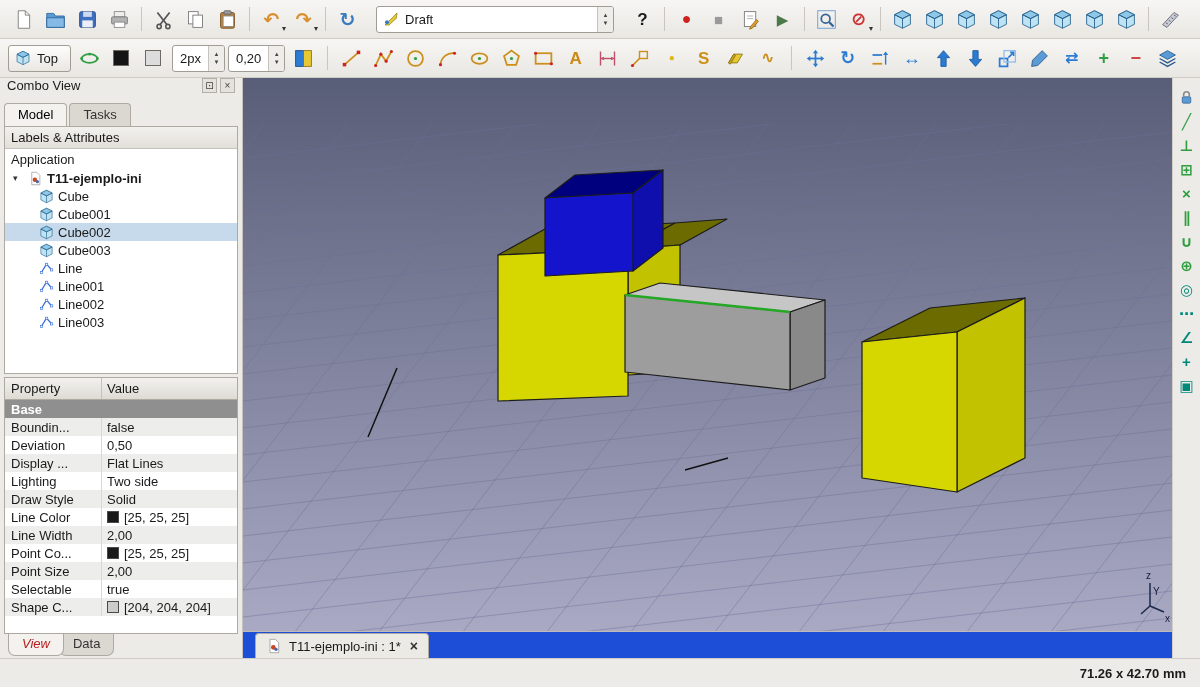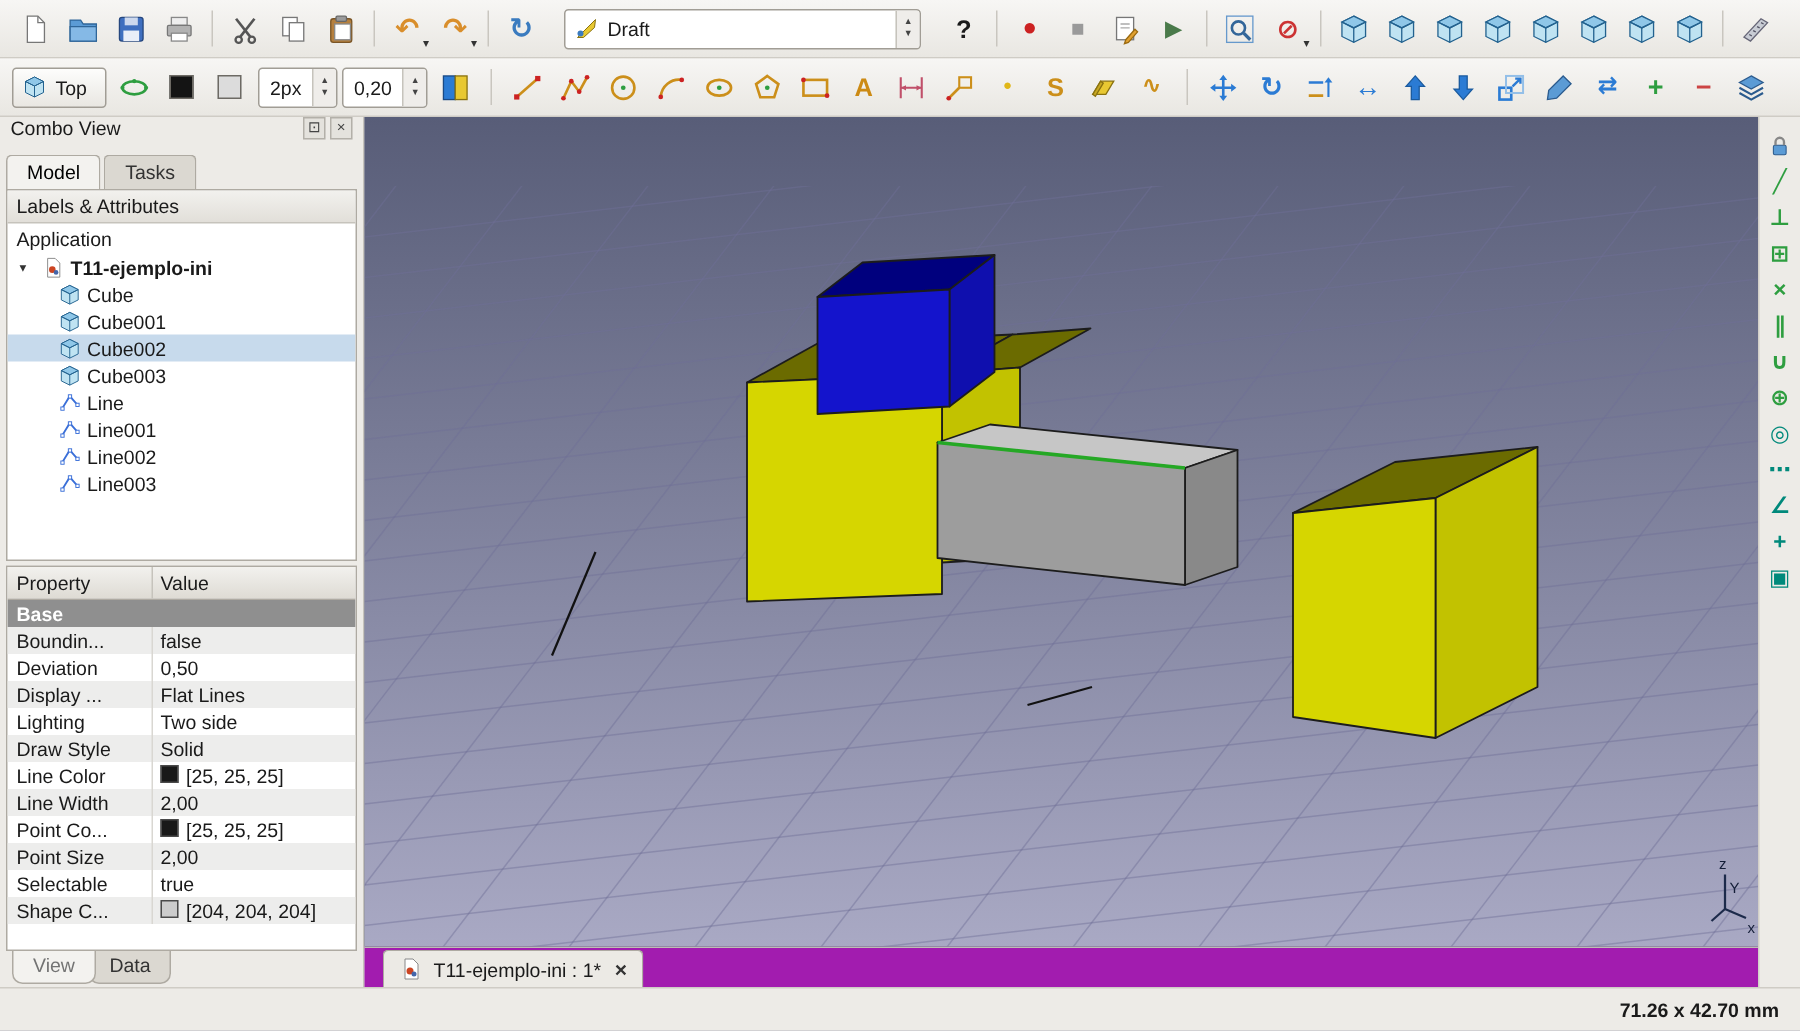--- a/index.html
+++ b/index.html
@@ -58,31 +58,31 @@
     overflow:hidden; font-size:13px; display:flex; flex-direction:column; }
   .prop-hdr { display:flex; height:22px; flex:0 0 22px; background:linear-gradient(#f2f1ee,#dedbd4);
     border-bottom:1px solid #aeaaa2; align-items:center; }
   .ph-l { width:97px; padding-left:6px; border-right:1px solid #c6c3bc; align-self:stretch; display:flex; align-items:center; }
   .ph-v { padding-left:5px; }
   .prop-row { display:flex; height:18px; flex:0 0 18px; align-items:center; }
   #prop-rows .prop-row:nth-child(even) { background:#ededec; }
   .prop-row.phead { background:#8f8f8f !important; color:#fff; font-weight:700; padding-left:6px; }
   .pl { width:97px; padding-left:6px; border-right:1px solid #d9d7d2; align-self:stretch;
     display:flex; align-items:center; overflow:hidden; white-space:nowrap; }
-  .pv { flex:1; padding-left:5px; display:flex; align-items:flex-start; gap:5px; overflow:hidden; white-space:nowrap; }
+  .pv { flex:1; padding-left:5px; display:flex; align-items:center; gap:5px; overflow:hidden; white-space:nowrap; }
   .sw { width:12px; height:12px; border:1px solid #4a4a4a; flex:0 0 auto; }
   .bottom-tabs { height:24px; display:flex; align-items:flex-start; padding-left:8px; gap:0; }
   .btab { padding:2px 13px 4px; font-size:13px; background:#dbd8d1; border:1px solid #aeaaa2;
     border-top:none; border-radius:0 0 7px 7px; margin-right:-5px; color:#333; }
-  .btab.active { background:#f3f2ef; color:#737373; z-index:2; position:relative; }
+  .btab.active { background:#f3f2ef; color:#b91c1c; z-index:2; position:relative;font-style:italic; }
 
   #center { flex:1; min-width:0; display:flex; flex-direction:column; }
   #viewport { flex:1; position:relative; background:#585d78; }
   #viewport svg { display:block; width:100%; height:100%; }
-  #tabbar { height:27px; flex:0 0 27px; background:#a21caf; border-top:1px solid #bfbcb5;
+  #tabbar { height:27px; flex:0 0 27px; background:#1d4ed8; border-top:1px solid #bfbcb5;
     display:flex; align-items:flex-end; padding-left:12px; }
   .doc-tab { display:flex; align-items:center; gap:7px; height:25px; padding:0 10px;
     background:#eceae5; border:1px solid #aeaaa2; border-bottom:none; border-radius:4px 4px 0 0; font-size:13px; }
   .doc-close { font-weight:700; font-size:14px; color:#333; padding-left:2px; }
 
   #right-bar { width:28px; flex:0 0 28px; background:#edebe7; border-left:1px solid #d2cfc8;
     display:flex; flex-direction:column; align-items:center; padding-top:8px; gap:1px; }
   #right-bar .tb-btn { width:24px; height:23px; }
   #right-bar .g { font-size:15px; }
   #right-bar .ic { width:17px; height:17px; }

